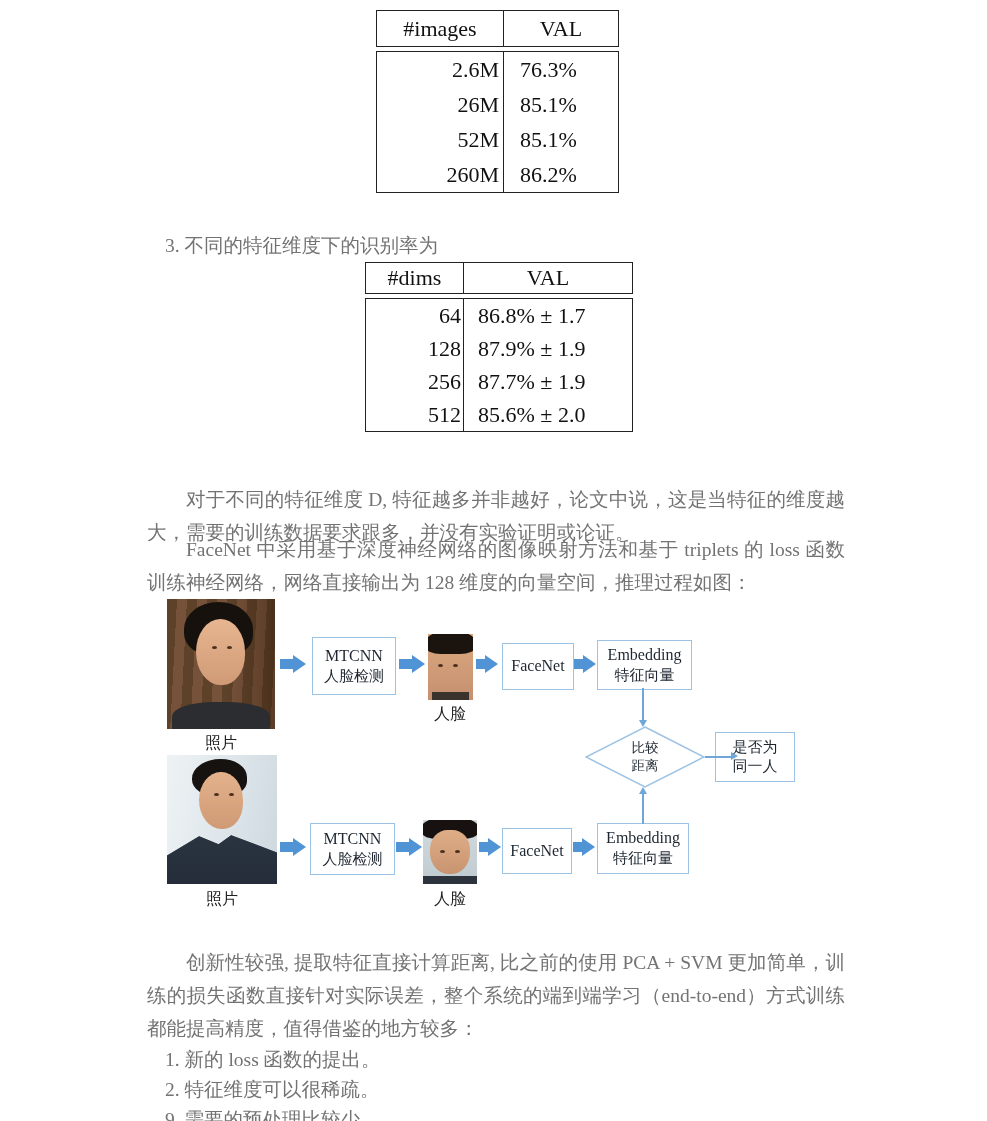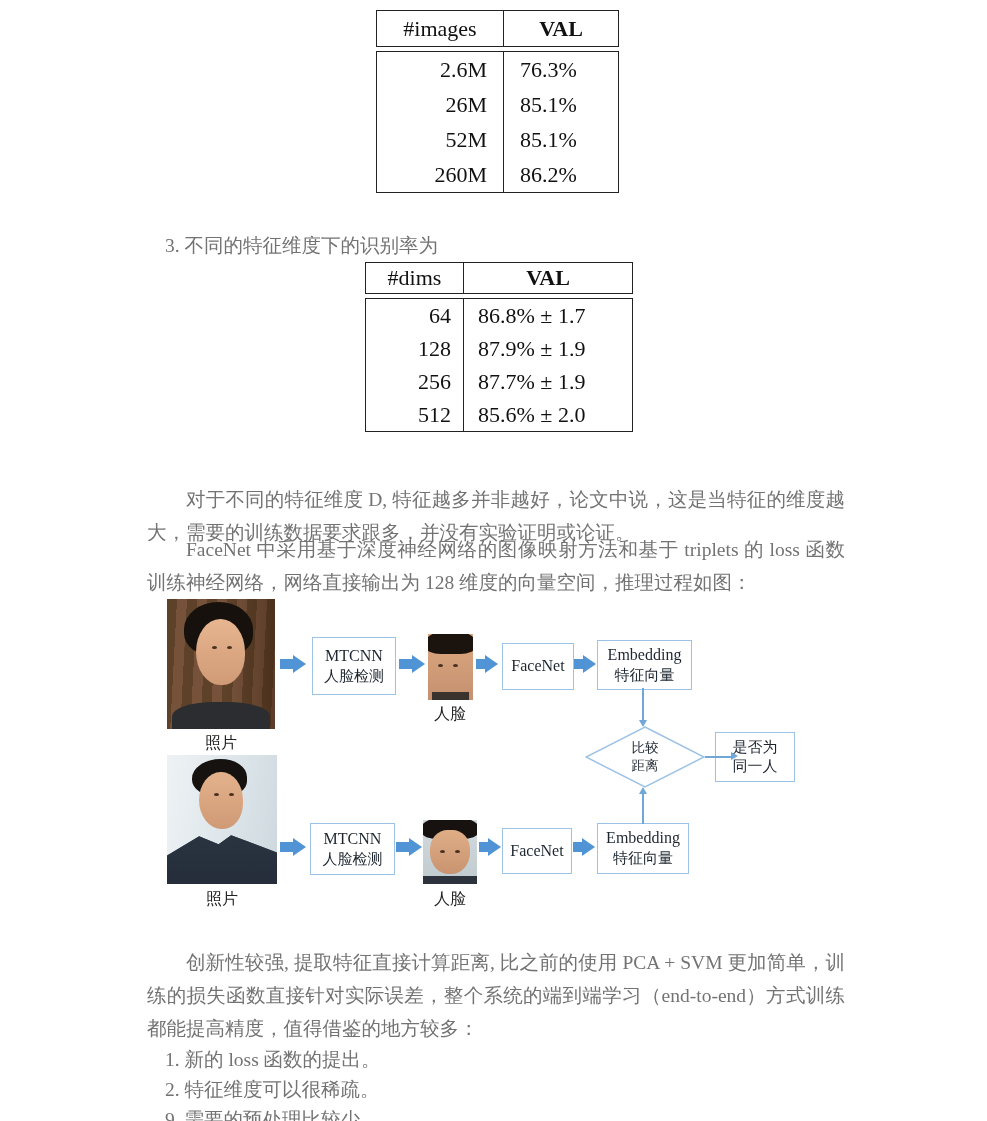--- a/index.html
+++ b/index.html
@@ -9,32 +9,32 @@
   }
   
   .latex-table{position:absolute;color:#111;box-sizing:border-box;}
   .latex-table *{box-sizing:border-box;}
   .lt-header{display:flex;border:1.6px solid #222;background:#fff;}
   .lt-body{border:1.6px solid #222;margin-top:4px;background:#fff;}
   .lt-row{display:flex;}
   .lt-c1{border-right:1.6px solid #222;display:flex;align-items:center;justify-content:flex-end;}
   .lt-c2{display:flex;align-items:center;}
   .lt-h1{border-right:1.6px solid #222;display:flex;align-items:center;justify-content:center;}
-  .lt-h2{flex:1;display:flex;align-items:center;justify-content:center;font-weight:bold;}
+  .lt-h2{flex:1;display:flex;align-items:center;justify-content:center;}
   .t1{left:376px;top:10px;width:243px;font-size:22px;}
   .t1 .lt-header{height:37px;}
   .t1 .lt-h1{width:127px;}
   .t1 .lt-row{height:35px;}
-  .t1 .lt-c1{width:127px;padding-right:16px;text-align:right;}
+  .t1 .lt-c1{width:127px;padding-right:4px;text-align:right;}
   .t1 .lt-c2{padding-left:16px;}
   .t2{left:365px;top:262px;width:268px;font-size:22px;}
   .t2 .lt-header{height:32px;}
   .t2 .lt-h1{width:98px;}
   .t2 .lt-row{height:33px;}
-  .t2 .lt-c1{width:98px;padding-right:12px;}
+  .t2 .lt-c1{width:98px;padding-right:2px;}
   .t2 .lt-c2{padding-left:14px;}
   
   .doc-text{position:absolute;font-size:19.5px;line-height:33px;color:#737373;margin-top:18px;}
   .para{left:147px;width:698px;text-align:justify;text-indent:39px;}
   .heading-item{left:165px;top:211px;}
   .p1{top:465px;}
   .p2{top:515px;}
   .p3{top:928px;}
   .li{left:165px;line-height:22px;}
   .li1{top:1031px;} .li2{top:1061px;} .li3{top:1091px;}

